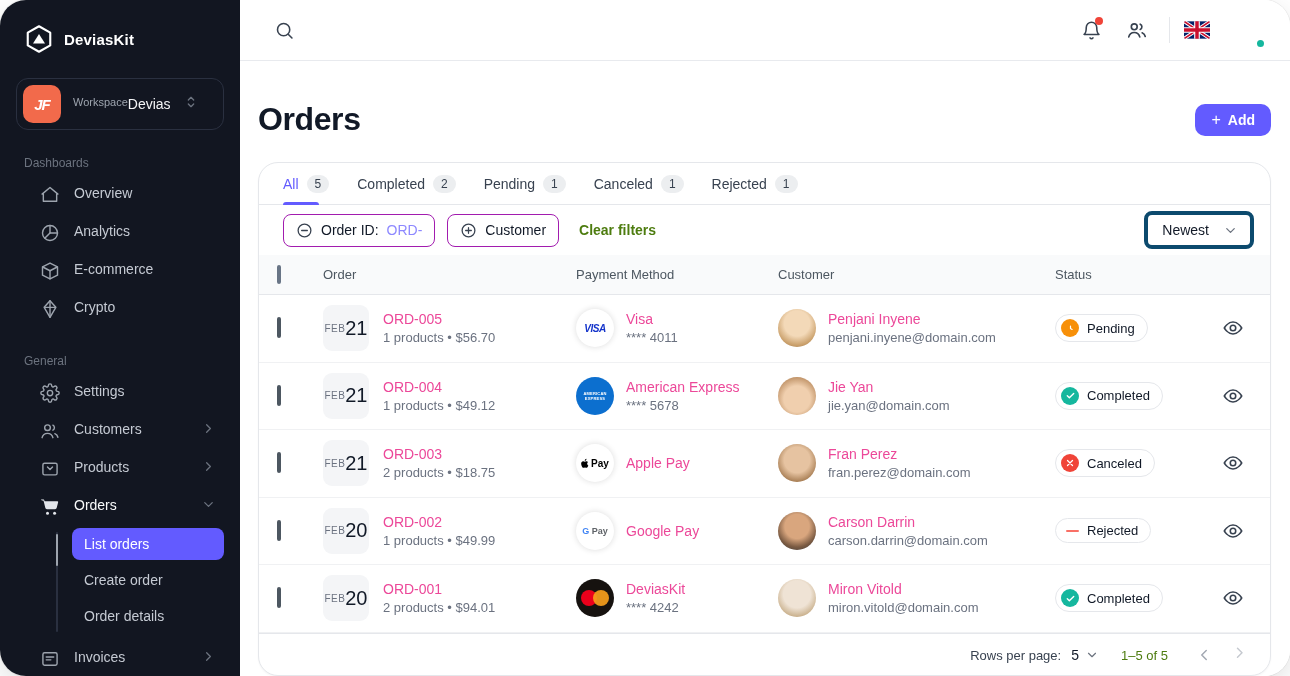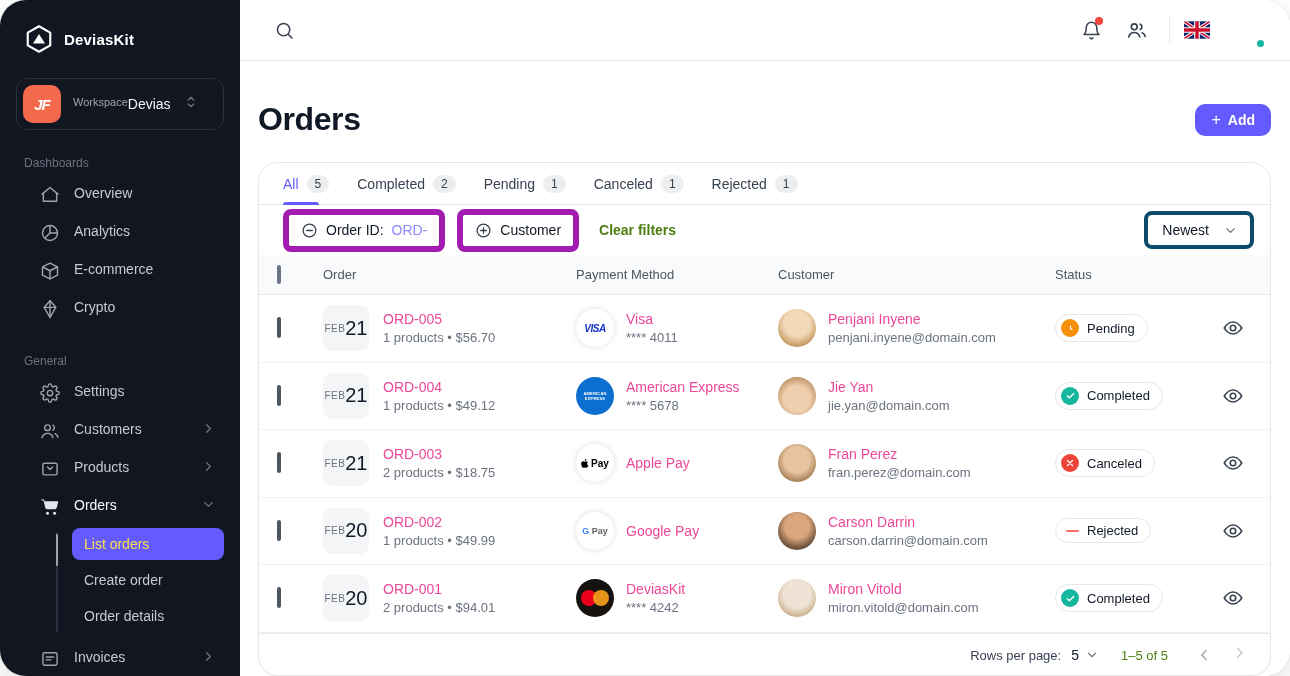--- a/index.html
+++ b/index.html
@@ -19,21 +19,21 @@
   .ws-caret { color:#6c737f; }
   .nav-section-title { margin:26px 0 6px 8px; font-size:12px; font-weight:500; color:#6c737f; }
   .nav-item { display:flex; align-items:flex-start; gap:14px; padding:9px 8px 9px 24px; border-radius:8px; font-size:14px; font-weight:500; color:#c5cad3; cursor:pointer; }
   .nav-item .nav-ic { width:20px; height:20px; flex:none; color:#9da4ae; display:flex; }
   .nav-item .chev { margin-left:auto; color:#6c737f; display:flex; }
   .nav-item.bright { color:#f9fafb; }
   .subnav { position:relative; margin:2px 0 4px 32px; padding-left:24px; }
   .subnav:before { content:""; position:absolute; left:8px; top:4px; bottom:4px; width:2px; background:#2a3040; border-radius:2px; }
   .sub-rail { position:absolute; left:8px; top:6px; height:32px; width:2px; background:#9da4ae; border-radius:2px; }
   .sub-item { display:block; padding:8px 12px; font-size:14px; font-weight:500; color:#c5cad3; border-radius:8px; margin-bottom:4px; cursor:pointer; }
-  .sub-item.active { background:#635bff; color:#fde047; }
+  .sub-item.active { background:#635bff; color:#ffffff; }
 
   
   .main { flex:1; display:flex; flex-direction:column; background:#fff; min-width:0; }
   .topbar { height:61px; min-height:61px; border-bottom:1px solid #e8eaee; display:flex; align-items:center; padding:0 24px 0 26px; }
   .topbar .spacer { flex:1; }
   .icon-btn { width:36px; height:36px; display:flex; align-items:center; justify-content:center; color:#384250; cursor:pointer; position:relative; }
   .bell-dot { position:absolute; top:5px; right:6px; width:8px; height:8px; border-radius:50%; background:#f04438; }
   .v-div { width:1px; height:26px; background:#e5e7eb; margin:0 14px; }
   .flag { width:26px; height:18px; border-radius:2px; overflow:hidden; cursor:pointer; display:flex; }
   .avatar-top { position:relative; width:38px; height:38px; margin-left:18px; cursor:pointer; }
@@ -48,21 +48,21 @@
 
   .card { margin-top:24px; background:#fff; border:1px solid #e5e7eb; border-radius:20px; box-shadow:0 1px 2px rgba(0,0,0,.04); display:flex; flex-direction:column; flex:1; overflow:hidden; }
 
   .tabs { display:flex; align-items:center; gap:28px; padding:0 24px; border-bottom:1px solid #e5e7eb; height:42px; min-height:42px; }
   .tab { position:relative; display:flex; align-items:center; gap:8px; height:100%; font-size:14px; font-weight:500; color:#384250; cursor:pointer; }
   .tab .cnt { background:#eceef0; color:#384250; border-radius:12px; font-size:12px; font-weight:500; padding:2px 8px; }
   .tab.active { color:#635bff; }
   .tab.active:after { content:""; position:absolute; left:0; bottom:-1px; width:36px; height:3px; border-radius:3px 3px 0 0; background:#635bff; }
 
   .filterbar { display:flex; align-items:center; gap:12px; padding:0 16px 0 24px; height:50px; min-height:50px; }
-  .chip { display:flex; align-items:center; gap:8px; border:6px solid #a21caf; border-radius:8px; padding:7px 12px; font-size:14px; font-weight:500; color:#111927; cursor:pointer; background:#fff; }
+  .chip { display:flex; align-items:center; gap:8px; border:1px solid #a21caf; border-radius:8px; padding:7px 12px; font-size:14px; font-weight:500; color:#111927; cursor:pointer; background:#fff; }
   .chip .c-ic { display:flex; color:#384250; }
   .chip .c-val { color:#8d88ff; }
   .link-btn { border:none; background:none; color:#4d7c0f; font-size:14px; font-weight:600; cursor:pointer; font-family:inherit; margin-left:8px; }
   .sortsel { margin-left:auto; display:flex; align-items:center; gap:14px; border:4px solid #0c4a6e; border-radius:8px; padding:7px 12px 7px 14px; font-size:14px; color:#111927; cursor:pointer; background:#fff; }
   .sortsel .chev { color:#6c737f; display:flex; }
 
   .grid-row { display:grid; grid-template-columns:48px 253px 202px 277px 160px 1fr; align-items:center; padding:0 16px; }
   .thead { background:#f9fafb; border-bottom:1px solid #e5e7eb; height:40px; min-height:40px; font-size:13px; font-weight:500; color:#4d5761; }
   .trow { min-height:67.5px; border-bottom:1px solid #f0f1f3; background:#fff; }
   .trow:last-of-type { border-bottom:1px solid #e5e7eb; }

